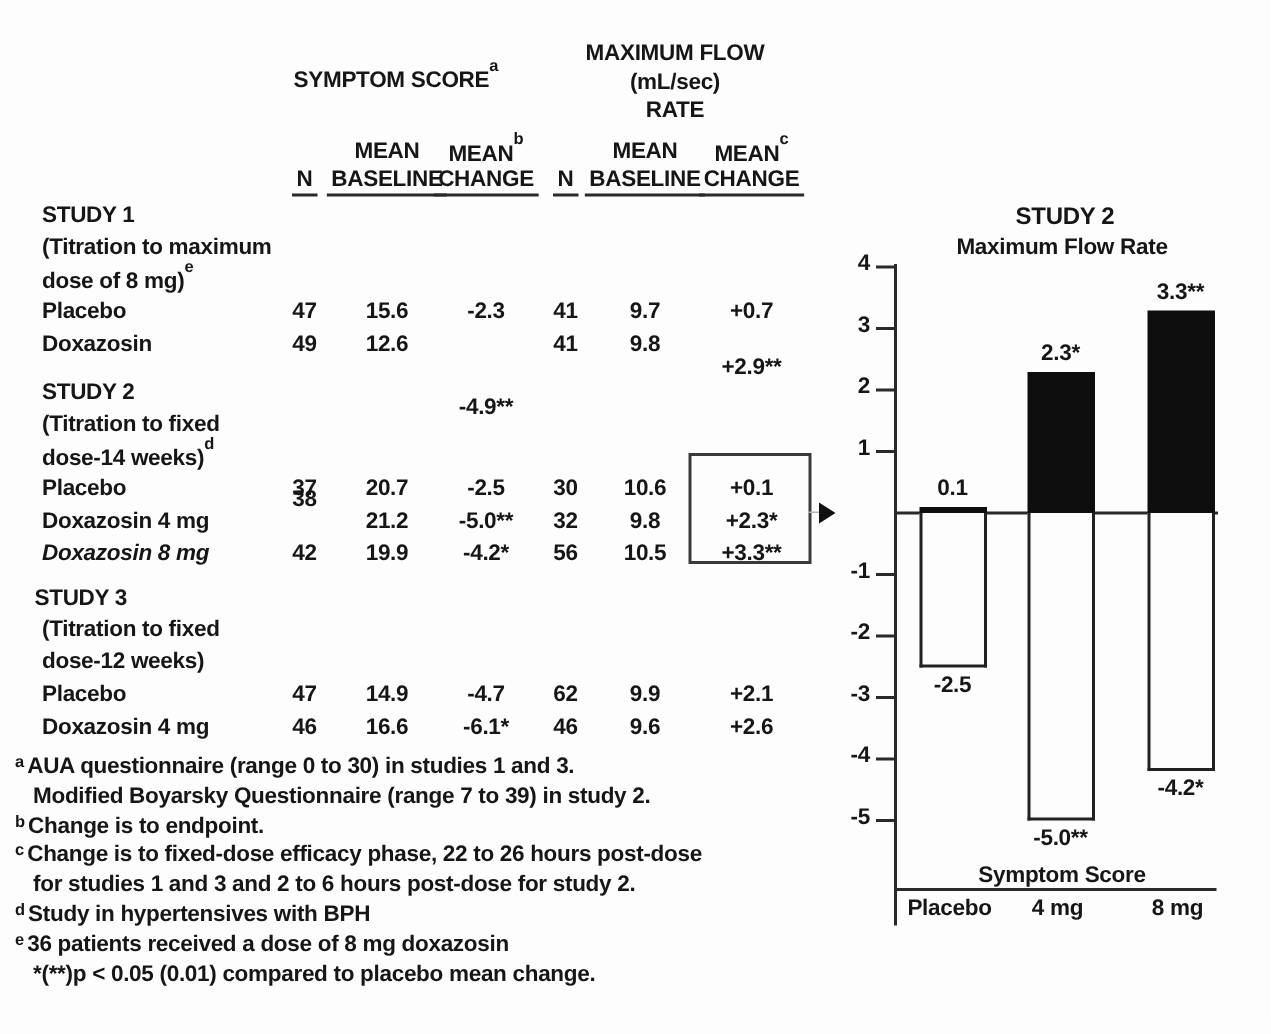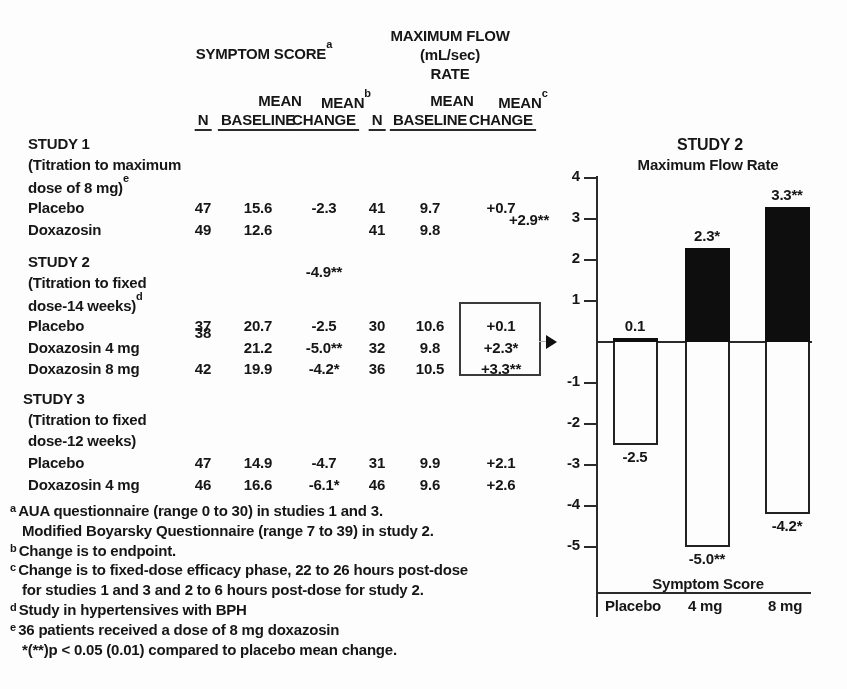--- a/index.html
+++ b/index.html
@@ -8,21 +8,21 @@
     font-family:"Liberation Sans","DejaVu Sans",sans-serif;
     font-weight:700;color:#161616;font-size:15px;letter-spacing:-0.2px;
     overflow:hidden;
   }
   .abs{position:absolute;white-space:nowrap;line-height:17px;}
   .ctr{transform:translateX(-50%);text-align:center;}
   sup,.sup{font-size:11px;position:relative;top:-5px;letter-spacing:0;}
   
   .gh{position:absolute;text-align:center;}
   
-  .colhead-top{position:absolute;transform:translateX(-50%);margin-left:22px;}
+  .colhead-top{position:absolute;transform:translateX(-50%);}
   .colhead-bot{position:absolute;transform:translateX(-50%);border-bottom:2px solid #2a2a2a;padding:0 3px 1px 3px;}
   
   .cell{position:absolute;transform:translateX(-50%);text-align:center;}
   .rowlabel{position:absolute;}
   
   .s2box{position:absolute;border:2px solid #3a3a3a;background:transparent;}
   .aline{position:absolute;background:#b5b5b5;height:1px;}
   .ahead{position:absolute;width:0;height:0;border-left:11px solid #101010;border-top:7px solid transparent;border-bottom:7px solid transparent;}
   
   .fnline{position:absolute;white-space:nowrap;}
@@ -75,53 +75,53 @@
       <div class="cell" style="left:324px;top:199px;">-2.3</div>
       <div class="cell" style="left:377px;top:199px;">41</div>
       <div class="cell" style="left:430px;top:199px;">9.7</div>
       <div class="cell" style="left:501px;top:199px;">+0.7</div>
       <div class="rowlabel" style="left:28px;top:221px;">Doxazosin</div>
       <div class="cell" style="left:203px;top:221px;">49</div>
       <div class="cell" style="left:258px;top:221px;">12.6</div>
       <div class="cell" style="left:324px;top:221px;margin-top:42px;">-4.9**</div>
       <div class="cell" style="left:377px;top:221px;">41</div>
       <div class="cell" style="left:430px;top:221px;">9.8</div>
-      <div class="cell" style="left:501px;top:211px;margin-left:28px;">+2.9**</div>
+      <div class="cell" style="left:501px;top:236px;">+2.9**</div>
       <div class="rowlabel" style="left:28px;top:253px;">STUDY 2</div>
       <div class="rowlabel" style="left:28px;top:274px;">(Titration to fixed</div>
       <div class="rowlabel" style="left:28px;top:295px;">dose-14 weeks)<sup>d</sup></div>
       <div class="rowlabel" style="left:28px;top:317px;">Placebo</div>
       <div class="cell" style="left:203px;top:317px;">37</div>
       <div class="cell" style="left:258px;top:317px;">20.7</div>
       <div class="cell" style="left:324px;top:317px;">-2.5</div>
       <div class="cell" style="left:377px;top:317px;">30</div>
       <div class="cell" style="left:430px;top:317px;">10.6</div>
       <div class="cell" style="left:501px;top:317px;">+0.1</div>
       <div class="rowlabel" style="left:28px;top:339px;">Doxazosin 4 mg</div>
       <div class="cell" style="left:203px;top:324px;text-align:center;">38</div>
       <div class="cell" style="left:258px;top:339px;">21.2</div>
       <div class="cell" style="left:324px;top:339px;">-5.0**</div>
       <div class="cell" style="left:377px;top:339px;">32</div>
       <div class="cell" style="left:430px;top:339px;">9.8</div>
       <div class="cell" style="left:501px;top:339px;">+2.3*</div>
-      <div class="rowlabel" style="left:28px;top:360px;">Doxazosin 8 mg</div>
+      <div class="rowlabel" style="left:28px;top:360px;font-style:italic;">Doxazosin 8 mg</div>
       <div class="cell" style="left:203px;top:360px;">42</div>
       <div class="cell" style="left:258px;top:360px;">19.9</div>
       <div class="cell" style="left:324px;top:360px;">-4.2*</div>
-      <div class="cell" style="left:377px;top:360px;">36</div>
+      <div class="cell" style="left:377px;top:360px;">56</div>
       <div class="cell" style="left:430px;top:360px;">10.5</div>
       <div class="cell" style="left:501px;top:360px;">+3.3**</div>
       <div class="rowlabel" style="left:23px;top:390px;">STUDY 3</div>
       <div class="rowlabel" style="left:28px;top:411px;">(Titration to fixed</div>
       <div class="rowlabel" style="left:28px;top:432px;">dose-12 weeks)</div>
       <div class="rowlabel" style="left:28px;top:454px;">Placebo</div>
       <div class="cell" style="left:203px;top:454px;">47</div>
       <div class="cell" style="left:258px;top:454px;">14.9</div>
       <div class="cell" style="left:324px;top:454px;">-4.7</div>
-      <div class="cell" style="left:377px;top:454px;">31</div>
+      <div class="cell" style="left:377px;top:454px;">62</div>
       <div class="cell" style="left:430px;top:454px;">9.9</div>
       <div class="cell" style="left:501px;top:454px;">+2.1</div>
       <div class="rowlabel" style="left:28px;top:476px;">Doxazosin 4 mg</div>
       <div class="cell" style="left:203px;top:476px;">46</div>
       <div class="cell" style="left:258px;top:476px;">16.6</div>
       <div class="cell" style="left:324px;top:476px;">-6.1*</div>
       <div class="cell" style="left:377px;top:476px;">46</div>
       <div class="cell" style="left:430px;top:476px;">9.6</div>
       <div class="cell" style="left:501px;top:476px;">+2.6</div>
     </div>

